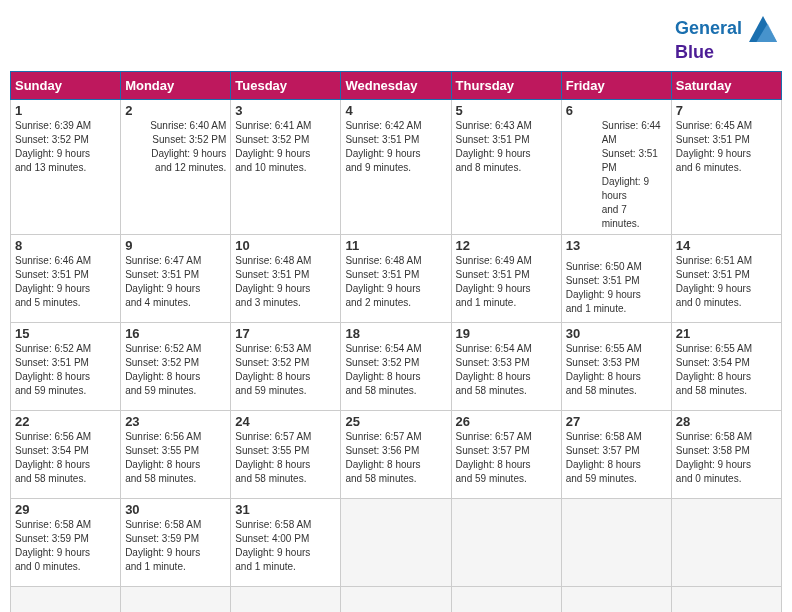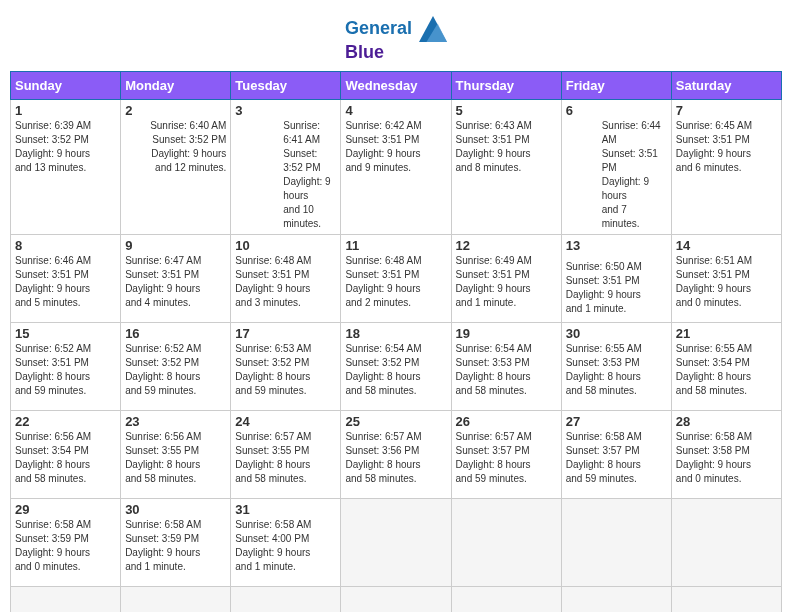--- a/index.html
+++ b/index.html
@@ -5,21 +5,21 @@
     * { box-sizing: border-box; margin: 0; padding: 0; }
     body {
       font-family: Arial, sans-serif;
       background: #fff;
       width: 792px;
       min-height: 612px;
       padding: 10px;
     }
     .header {
       display: flex;
-      justify-content: center;
+      justify-content: flex-end;
       align-items: flex-start;
       margin-bottom: 8px;
       padding: 5px 5px 0 5px;
     }
     .logo {
       display: flex;
       align-items: center;
     }
     .logo-text {
       font-size: 18px;
@@ -46,21 +46,21 @@
     .location-title {
       font-size: 14px;
       color: #444;
     }
     .calendar {
       width: 100%;
       border-collapse: collapse;
       font-size: 11px;
     }
     .calendar th {
-      background: #8b5cf6;
+      background: #be185d;
       color: #fff;
       padding: 6px 4px;
       text-align: left;
       font-size: 13px;
       border: 1px solid #1a6faf;
     }
     .calendar td {
       border: 1px solid #ccc;
       vertical-align: top;
       padding: 3px 4px;
@@ -129,21 +129,21 @@
         </td>
         <td>
           <span class="day-num">2</span>
           <div class="day-info" style="white-space: pre-line; text-align: right;">Sunrise: 6:40 AM
 Sunset: 3:52 PM
 Daylight: 9 hours
 and 12 minutes.</div>
         </td>
         <td>
           <span class="day-num">3</span>
-          <div class="day-info" style="white-space: pre-line; margin-left: 48px;">Sunrise: 6:41 AM
+          <div class="day-info" style="white-space: pre-line;">Sunrise: 6:41 AM
 Sunset: 3:52 PM
 Daylight: 9 hours
 and 10 minutes.</div>
         </td>
         <td>
           <span class="day-num">4</span>
           <div class="day-info" style="white-space: pre-line;">Sunrise: 6:42 AM
 Sunset: 3:51 PM
 Daylight: 9 hours
 and 9 minutes.</div>

